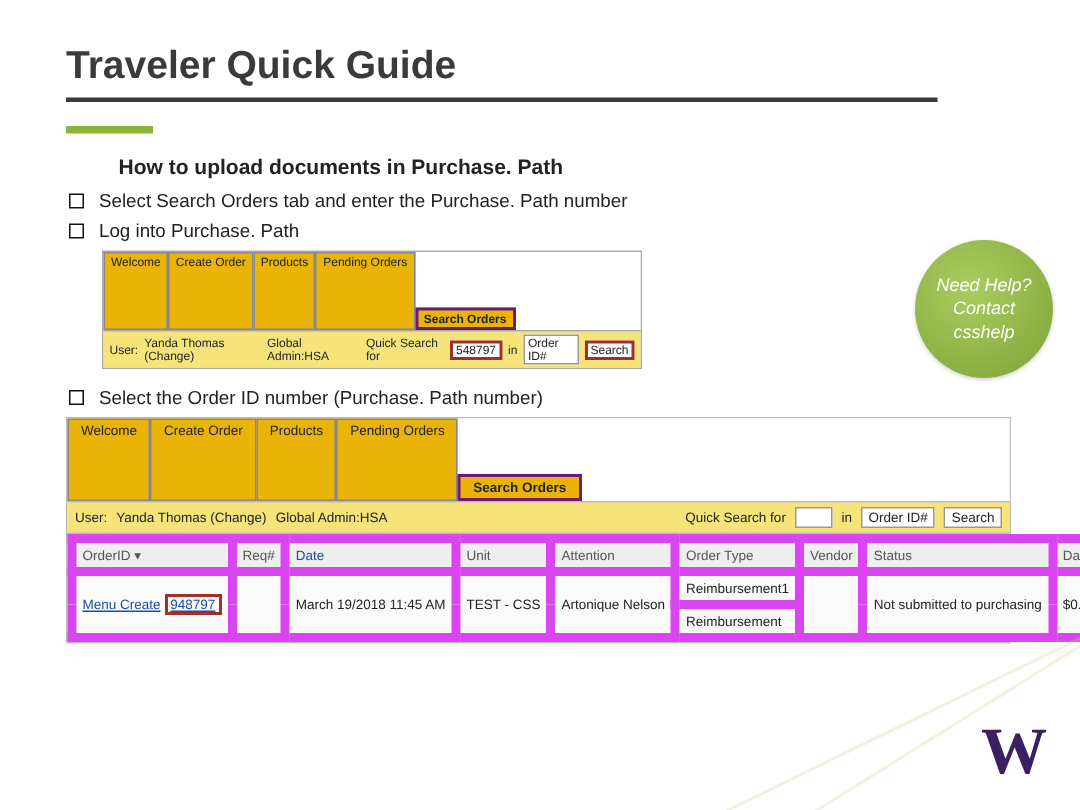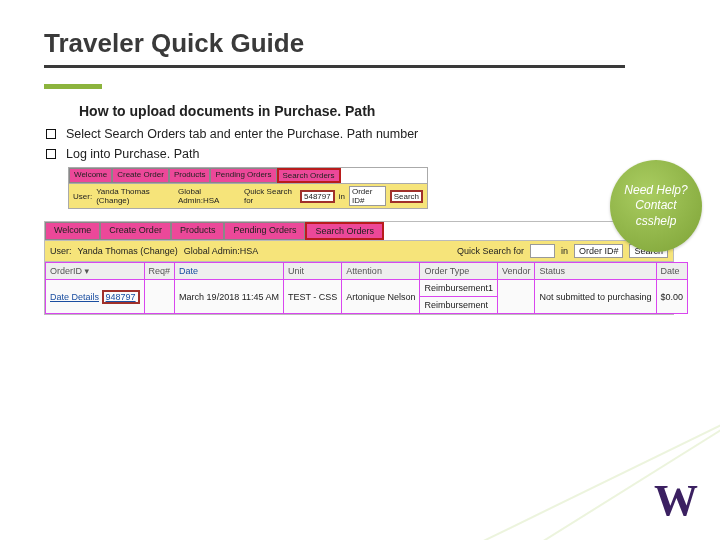--- a/index.html
+++ b/index.html
@@ -41,22 +41,22 @@
     color: #fff; text-align: center; font-size: 12px; line-height: 1.3;
     display: flex; align-items: center; justify-content: center;
     padding: 8px; box-shadow: 0 1px 3px rgba(0,0,0,0.2); font-style: italic;
   }
   
   .shot1 {
     border: 1px solid #aaa; width: 360px; margin: 4px 0 12px 24px;
     font-size: 8.5px; background: #fff;
   }
   .tabsrow { display: flex; background: #fff; }
-  .tab { border: 1px solid #888; padding: 1px 4px; background: #ec4899; font-size: 8px; }
-  .tab.active { border: 2px solid #b91c1c; font-weight: 400; }
+  .tab { border: 1px solid #888; padding: 1px 4px; background: #eab308; font-size: 8px; }
+  .tab.active { border: 2px solid #701a75; font-weight: 700; margin-top: 37px; }
   .shot1 .bar {
     background: #f6e47a; padding: 2px 4px;
     display: flex; align-items: center; gap: 4px; font-size: 8px;
     border-top: 1px solid #aaa;
   }
   .shot1 .bar .field {
     background: #fff; border: 1px solid #999; padding: 0 2px;
     font-size: 8px;
   }
   .shot1 .bar .redbox { border: 2px solid #a0302a !important; }
@@ -68,21 +68,21 @@
   .shot2 .tabsrow .tab { font-size: 9px; padding: 2px 8px; }
   .shot2 .ybar {
     background: #f6e47a; padding: 3px 5px;
     display: flex; align-items: center; gap: 6px; font-size: 9px;
     border-top: 1px solid #bbb; border-bottom: 1px solid #bbb;
   }
   .shot2 .ybar .spacer { flex: 1; }
   .shot2 .ybar .field { background: #fff; border: 1px solid #999; padding: 1px 4px; }
   .shot2 table { width: 100%; border-collapse: collapse; font-size: 9px; }
   .shot2 th, .shot2 td {
-    border: 1px solid #d946ef; padding: 3px 4px; text-align: left;
+    border: 6px solid #d946ef; padding: 3px 4px; text-align: left;
     background: #fafafa; white-space: nowrap;
   }
   .shot2 th { background: #eee; font-weight: 400; color: #555; }
   .idlink { color: #1a4ea0; text-decoration: underline; border: 2px solid #a0302a; padding: 0 2px; }
   .menu-link { color: #1a4ea0; text-decoration: underline; }
   .data-link { color: #1a4ea0; }
   .w-logo {
     position: absolute; right: 22px; bottom: 14px;
     font-family: Georgia, "Times New Roman", serif;
     font-size: 44px; font-weight: 700; color: #3b2061;
@@ -132,20 +132,26 @@
       <span>Global Admin:HSA</span>
       <span style="flex:1"></span>
       <span>Quick Search for</span>
       <span class="field redbox">548797</span>
       <span>in</span>
       <span class="field">Order ID#</span>
       <span class="field redbox">Search</span>
     </div>
   </div>
 
+  <ul class="steps">
+    <li>
+        <span class="checkbox"></span>
+        <span>Select the Order ID number (Purchase. Path number)</span>
+      </li>
+  </ul>
 
   
   <div class="shot2">
     <div class="tabsrow">
       <span class="tab">Welcome</span>
       <span class="tab">Create Order</span>
       <span class="tab">Products</span>
       <span class="tab">Pending Orders</span>
       <span class="tab active">Search Orders</span>
     </div>
@@ -167,21 +173,21 @@
         <th>Req#</th>
         <th><span class="data-link">Date</span></th>
         <th>Unit</th>
         <th>Attention</th>
         <th>Order Type</th>
         <th>Vendor</th>
         <th>Status</th>
         <th>Date</th>
       </tr>
       <tr>
-        <td rowspan="2"><span class="menu-link">Date Details</span>&nbsp;<span class="idlink">948797</span></td>
+        <td rowspan="2"><span class="menu-link">Menu Create</span>&nbsp;<span class="idlink">948797</span></td>
         <td rowspan="2"></td>
         <td rowspan="2">March 19/2018 11:45 AM</td>
         <td rowspan="2">TEST - CSS</td>
         <td rowspan="2">Artonique Nelson</td>
         <td>Reimbursement1</td>
         <td rowspan="2"></td>
         <td rowspan="2">Not submitted to purchasing</td>
         <td rowspan="2">$0.00</td>
       </tr>
       <tr>

